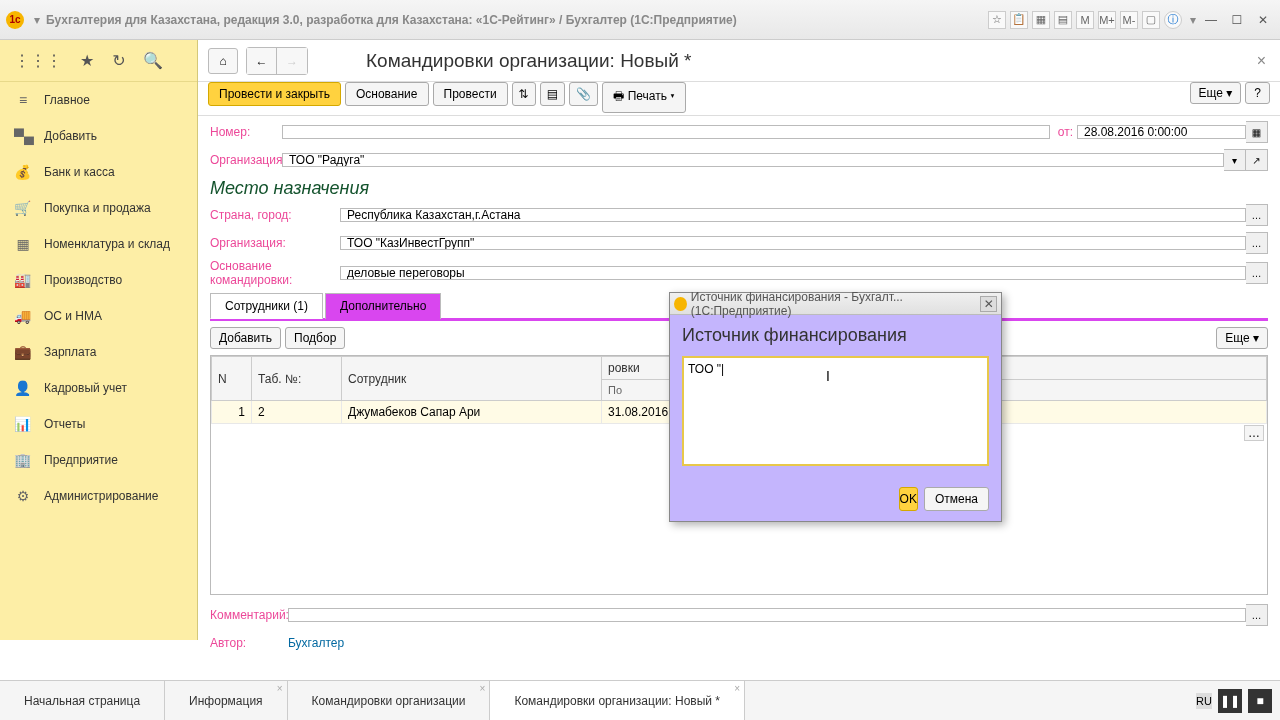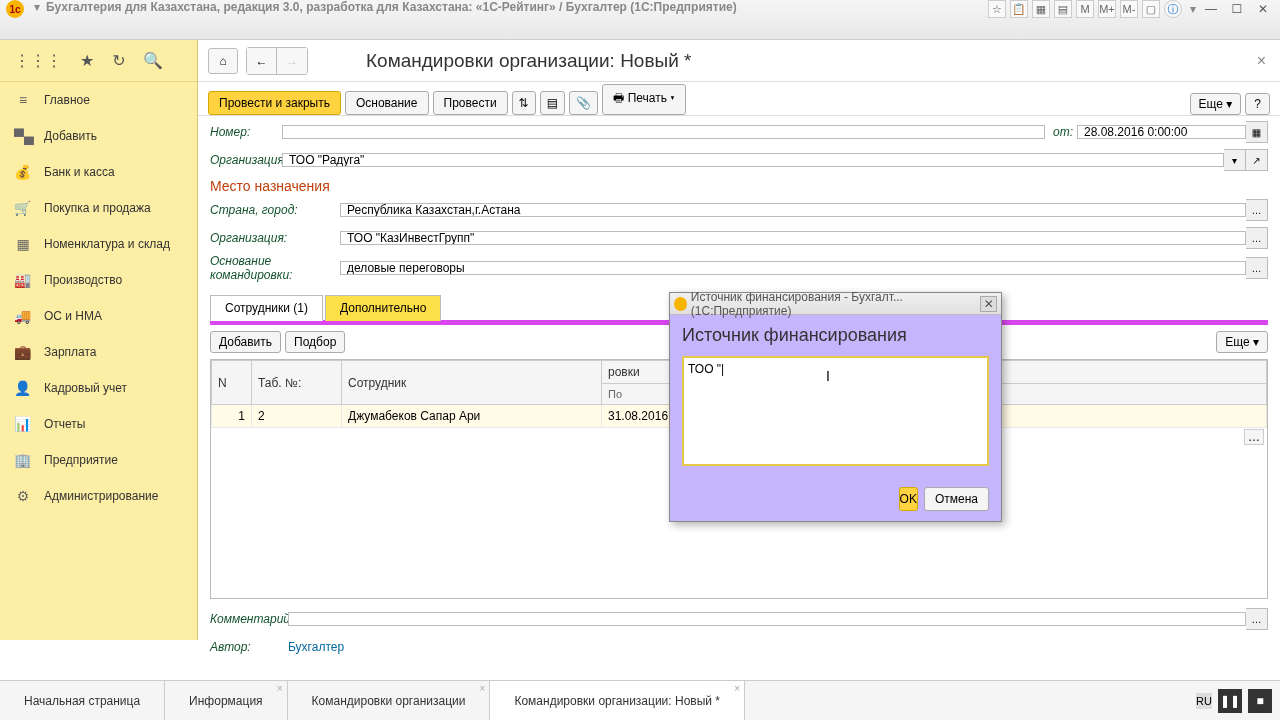--- a/index.html
+++ b/index.html
@@ -1,49 +1,49 @@
 <!DOCTYPE html>
 <html><head>
 <meta charset="utf-8">
 <style>
 * { box-sizing: border-box; margin: 0; padding: 0; font-family: Arial, sans-serif; font-size: 12px; }
 html, body { width: 1280px; height: 720px; overflow: hidden; background: #fff; }
-.titlebar { height: 40px; background: linear-gradient(#f5f5f5,#e8e8e8); border-bottom: 1px solid #ccc; display: flex; align-items: flex-start; padding: 0 6px; color: #888; }
+.titlebar { height: 40px; background: linear-gradient(#f5f5f5,#e8e8e8); border-bottom: 1px solid #ccc; display: flex; align-items: center; padding: 0 6px; color: #888; }
 .titlebar .logo { width: 18px; height: 18px; border-radius: 50%; background: #f7b500; margin-right: 6px; display: flex; align-items: center; justify-content: center; font-size: 10px; color: #a00; font-weight: bold; }
 .titlebar .dd { margin-left: 4px; color: #888; }
 .titlebar .title-text { margin-left: 6px; font-weight: bold; }
 .titlebar .right-icons { margin-left: auto; display: flex; gap: 4px; align-items: center; }
 .titlebar .ico { width: 18px; height: 18px; border: 1px solid #ccc; background: #f9f9f9; display: flex; align-items: center; justify-content: center; font-size: 11px; color: #666; }
 .wbtn { width: 22px; height: 18px; display: flex; align-items: center; justify-content: center; color: #555; }
 .body-area { display: flex; height: 600px; }
 .sidebar { width: 198px; background: #fdeea6; border-right: 1px solid #d4c87a; }
 .side-top { height: 42px; display: flex; align-items: center; gap: 18px; padding-left: 14px; border-bottom: 1px solid #e8d98a; }
 .side-top .icn { font-size: 16px; color: #555; }
 .side-item { display: flex; align-items: center; gap: 12px; padding: 10px 14px; color: #333; cursor: pointer; }
 .side-item .icn { width: 18px; font-size: 14px; color: #666; text-align: center; }
 .main { flex: 1; background: #fff; position: relative; }
 .main-bar { height: 42px; border-bottom: 1px solid #ddd; display: flex; align-items: center; padding: 0 10px; gap: 8px; }
 .navbtn { width: 30px; height: 26px; border: 1px solid #bbb; background: #f7f7f7; display: flex; align-items: center; justify-content: center; border-radius: 3px; cursor: pointer; }
 .main-title { font-size: 19px; color: #333; margin-left: 50px; }
 .close-x { margin-left: auto; font-size: 16px; color: #888; cursor: pointer; padding: 4px; }
-.toolbar { height: 34px; border-bottom: 1px solid #ddd; display: flex; align-items: flex-end; padding: 0 10px; gap: 4px; }
+.toolbar { height: 34px; border-bottom: 1px solid #ddd; display: flex; align-items: flex-start; padding: 0 10px; gap: 4px; }
 .btn { border: 1px solid #aaa; background: #f5f5f5; padding: 4px 10px; border-radius: 3px; cursor: pointer; }
 .btn.primary { background: #ffd23f; border-color: #d4a800; font-weight: normal; }
 .btn.icon-only { padding: 4px 6px; }
 .toolbar .spacer { flex: 1; }
 .btn.sm { padding: 3px 8px; }
 .form-area { padding: 4px 12px 0 12px; }
 .form-row { display: flex; align-items: center; margin-bottom: 4px; min-height: 24px; }
-.form-row label { width: 130px; color: #14532d; font-style: italic; }
+.form-row label { width: 130px; color: #ec4899; }
 .form-row.dense label { width: 72px; }
 .input { border: 1px solid #bbb; height: 14px; padding: 2px 6px; background: #fff; flex: 1; }
 .select-btn { width: 22px; height: 22px; border: 1px solid #bbb; border-left: none; background: #f0f0f0; display: flex; align-items: center; justify-content: center; cursor: pointer; font-size: 10px; }
-.section-title { color: #c2410c; font-size: 14px; margin: 6px 0 4px 0; }
-.tabs { display: flex; border-bottom: 5px solid #d946ef; margin-top: 12px; }
-.tab { padding: 5px 14px; border: 1px solid #bbb; border-bottom: none; background: #fde047; margin-right: 2px; cursor: pointer; position: relative; top: 1px; }
+.section-title { color: #14532d; font-size: 18px; margin: 6px 0 4px 0; font-style: italic; }
+.tabs { display: flex; border-bottom: 3px solid #d946ef; margin-top: 5px; }
+.tab { padding: 5px 14px; border: 1px solid #bbb; border-bottom: none; background: #d946ef; margin-right: 2px; cursor: pointer; position: relative; top: 1px; }
 .tab.active { background: #fff; border-bottom: 1px solid #fff; }
 .subtoolbar { display: flex; gap: 4px; padding: 6px 0; align-items: center; }
 .table-wrap { border: 1px solid #bbb; height: 240px; background: #fff; overflow: hidden; }
 table.grid { width: 100%; border-collapse: collapse; }
 table.grid th { background: #f5f5f5; border: 1px solid #ccc; padding: 4px 6px; text-align: left; font-weight: normal; color: #333; height: 20px; }
 table.grid th.sub { color: #666; font-size: 11px; }
 table.grid td { border: 1px solid #e8e8e8; padding: 4px 6px; height: 20px; background: #fffbe6; }
 .bottom-tabs { position: absolute; bottom: 0; left: 0; right: 0; height: 40px; border-top: 1px solid #ccc; background: #f5f5f5; display: flex; align-items: stretch; }
 .btab { padding: 10px 24px; border-right: 1px solid #ccc; cursor: pointer; display: flex; align-items: center; position: relative; color: #333; }
 .btab.active { background: #fff; }

